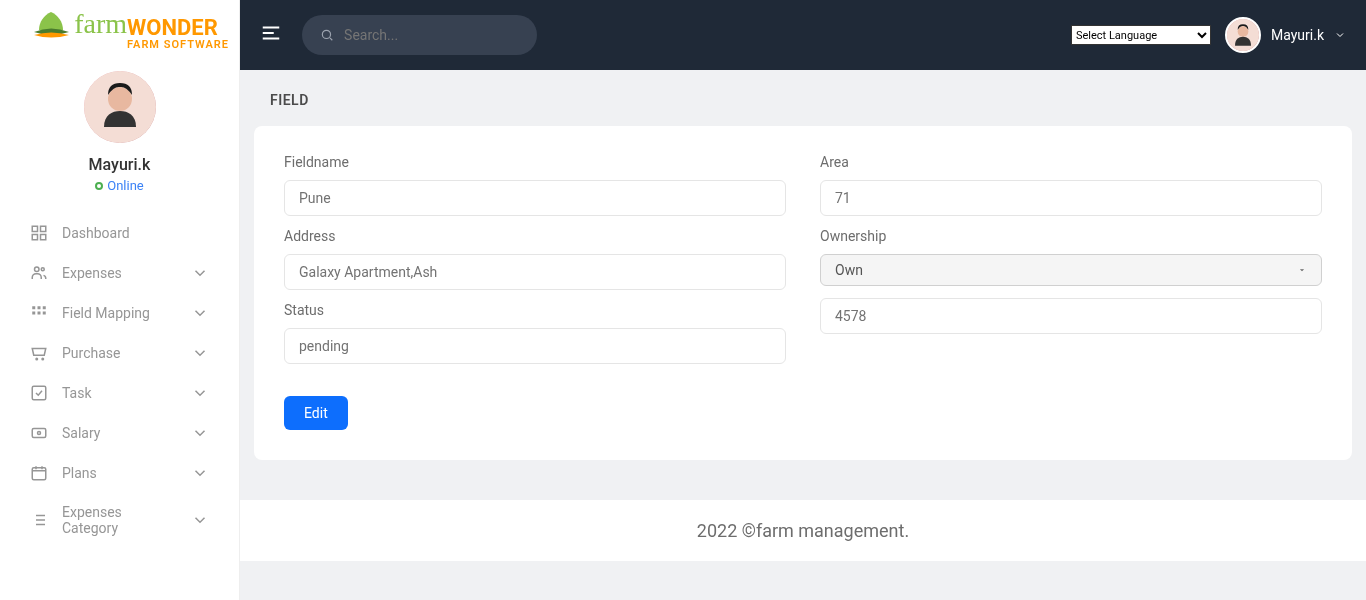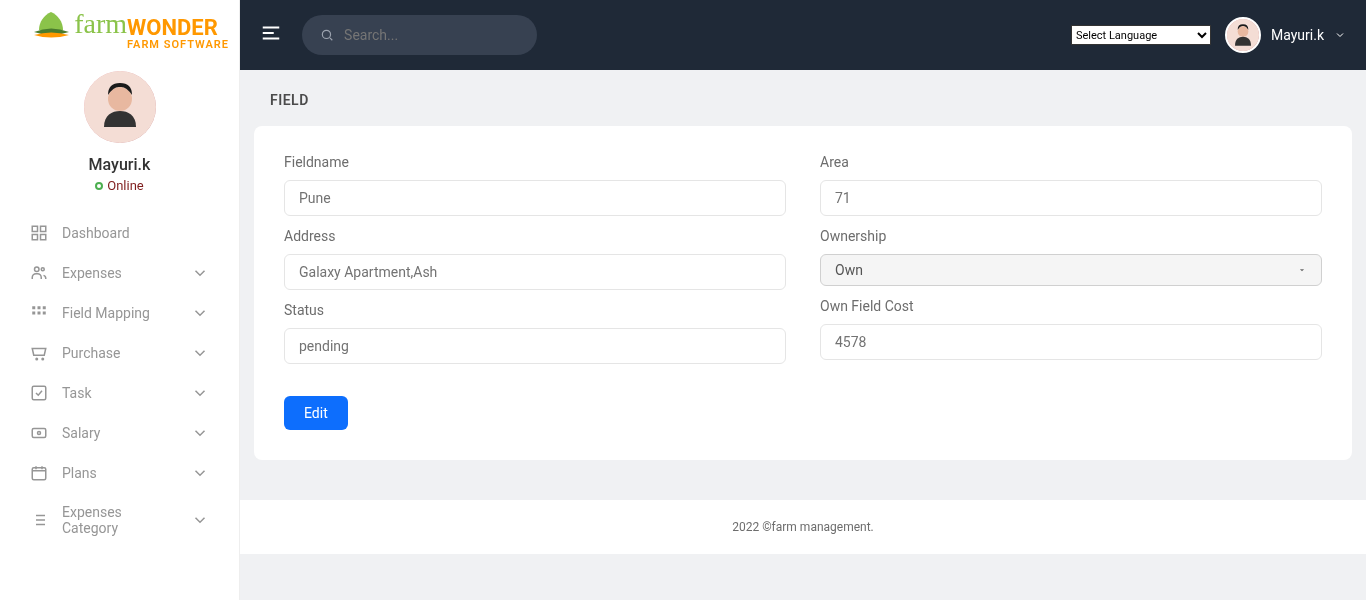--- a/index.html
+++ b/index.html
@@ -8,21 +8,21 @@
 .logo { padding: 0 5px 5px 13px; text-align: center; }
 .logo-wrap { display: flex; align-items: flex-end; justify-content: center; height: 40px; }
 .logo-text1 { font-size: 28px; color: #8bc34a; font-family: serif; }
 .logo-text2 { font-size: 22px; font-weight: 700; color: #ff9800; }
 .logo-sub { font-size: 11px; color: #ff9800; letter-spacing: 1px; font-weight: 600; text-align: right; padding-right: 5px; margin-top: -2px; }
 .logo-icon { width: 45px; height: 30px; }
 .profile { text-align: center; padding: 15px 0 10px; }
 .avatar { width: 72px; height: 72px; border-radius: 50%; background: linear-gradient(135deg, #f4c2c2, #d2a0a0); margin: 0 auto 12px; display: flex; align-items: center; justify-content: center; overflow: hidden; }
 .avatar svg { width: 72px; height: 72px; }
 .profile-name { font-size: 16px; color: #333; font-weight: 500; }
-.profile-status { font-size: 13px; color: #7f1d1d; margin-top: 4px; display: flex; align-items: center; justify-content: center; gap: 4px; }
+.profile-status { font-size: 13px; color: #3b82f6; margin-top: 4px; display: flex; align-items: center; justify-content: center; gap: 4px; }
 .profile-status-dot { width: 8px; height: 8px; border: 2px solid #4caf50; border-radius: 50%; display: inline-block; }
 .nav { padding: 10px 0; }
 .nav-item { display: flex; align-items: center; padding: 11px 30px; color: #969696; cursor: pointer; font-size: 14px; gap: 14px; }
 .nav-icon { width: 18px; height: 18px; flex-shrink: 0; }
 .nav-chevron { margin-left: auto; }
 .main { margin-left: 240px; height: 100%; display: flex; flex-direction: column; }
 .topbar { background: #1f2937; height: 70px; display: flex; align-items: center; padding: 0 20px; gap: 20px; }
 .hamburger { color: #fff; cursor: pointer; }
 .searchbox { background: #374151; border-radius: 22px; display: flex; align-items: center; padding: 0 18px; height: 40px; width: 235px; }
 .searchbox input { background: transparent; border: none; outline: none; color: #9ca3af; font-size: 14px; margin-left: 10px; width: 100%; }
@@ -32,21 +32,21 @@
 .user-avatar { width: 36px; height: 36px; border-radius: 50%; border: 2px solid #fff; background: linear-gradient(135deg, #f4c2c2, #d2a0a0); overflow: hidden; display: flex; align-items: center; justify-content: center; }
 .content { flex: 1; padding: 0; overflow-y: auto; background: #f0f1f3; }
 .page-title { padding: 22px 30px 18px; font-weight: 600; color: #4b4b4b; font-size: 14px; letter-spacing: 0.5px; }
 .card { background: #fff; border-radius: 8px; margin: 0 14px; padding: 28px 30px 30px; }
 .form-row { display: flex; gap: 34px; }
 .form-col { flex: 1; }
 .form-label { color: #6d6d6d; font-size: 14px; margin-bottom: 10px; display: block; }
 .form-input { width: 100%; border: 1px solid #e5e5e5; border-radius: 6px; padding: 9px 14px; font-size: 14px; color: #737373; outline: none; margin-bottom: 12px; }
 .form-select { width: 100%; border: 1px solid #d0d0d0; border-radius: 6px; padding: 7px 14px; font-size: 14px; color: #555; background: #f5f5f5; position: relative; margin-bottom: 12px; display: flex; align-items: center; justify-content: space-between; cursor: pointer; }
 .edit-btn { background: #0d6efd; color: #fff; border: none; border-radius: 6px; padding: 9px 20px; font-size: 14px; cursor: pointer; margin-top: 20px; }
-.footer { text-align: center; padding: 20px; color: #6d6d6d; font-size: 12px; background: #fff; margin-top: 40px; }
+.footer { text-align: center; padding: 20px; color: #6d6d6d; font-size: 18px; background: #fff; margin-top: 40px; }
 </style>
 </head>
 <body>
 
 <div class="sidebar">
   <div class="logo">
     <div class="logo-wrap">
       <svg class="logo-icon" viewBox="0 0 45 30">
           <path d="M22 2 C15 5 10 12 10 20 L22 22 L34 20 C34 12 29 5 22 2 Z" fill="#8bc34a"></path>
           <path d="M5 22 Q22 15 40 22 Q22 28 5 22" fill="#4a7c2e"></path>
@@ -211,21 +211,20 @@
         <div class="form-col">
           <label class="form-label">Area</label>
           <input class="form-input" value="71" style="">
           <label class="form-label">Ownership</label>
           <div class="form-select">
             <span>Own</span>
             <svg width="10" height="10" viewBox="0 0 24 24" fill="#666">
                 <path d="M7 10l5 5 5-5z"></path>
               </svg>
           </div>
-          <label class="form-label">Own Field Cost</label>
           <input class="form-input" value="4578" style="">
         </div>
       </div>
       <button class="edit-btn">Edit</button>
     </div>
     <div class="footer">2022 ©farm management.</div>
   </div>
 </div>
 
 </body></html>

